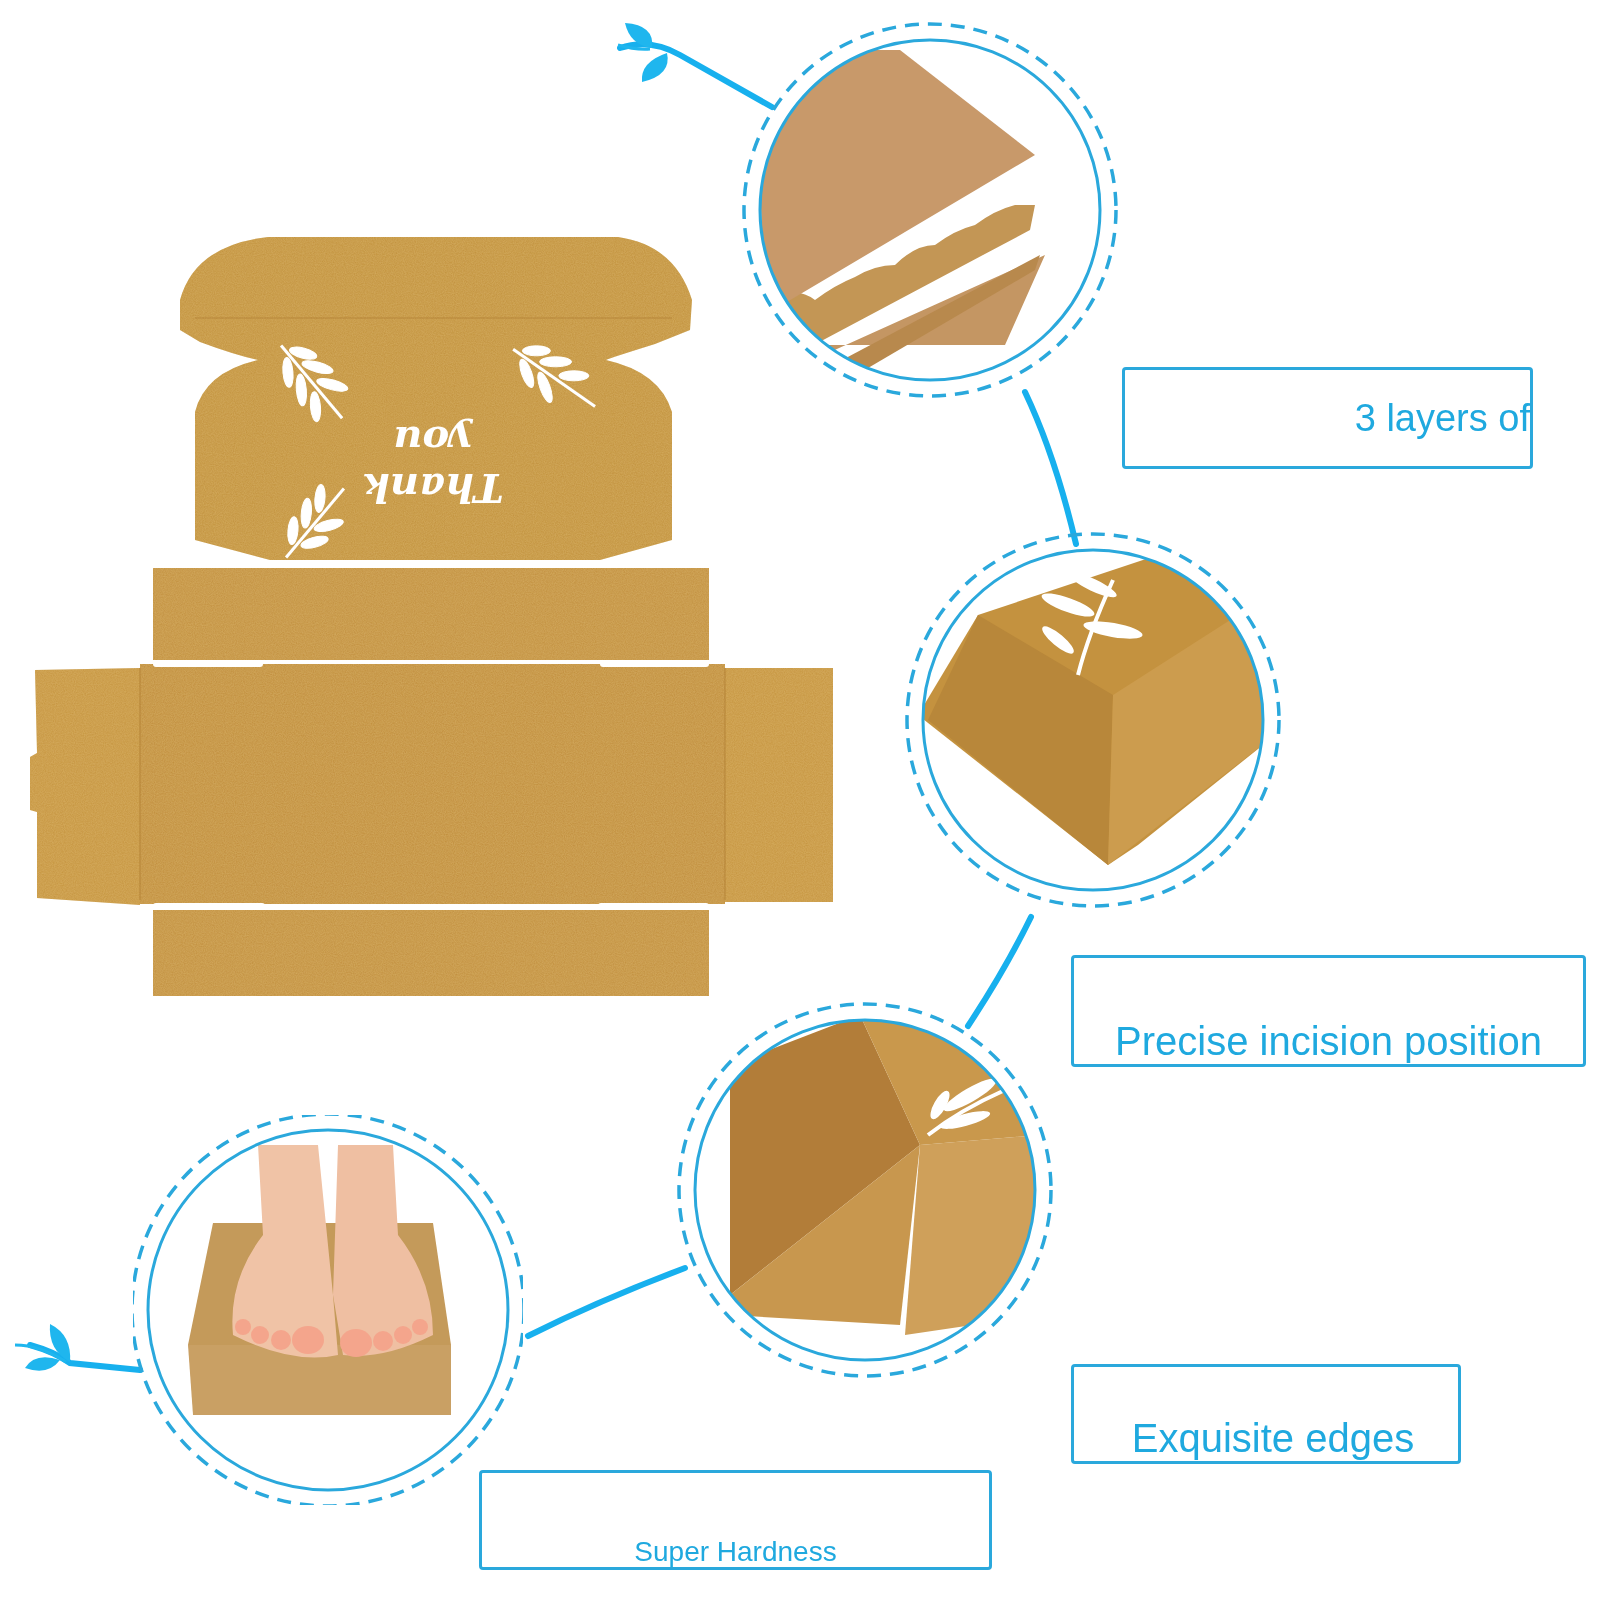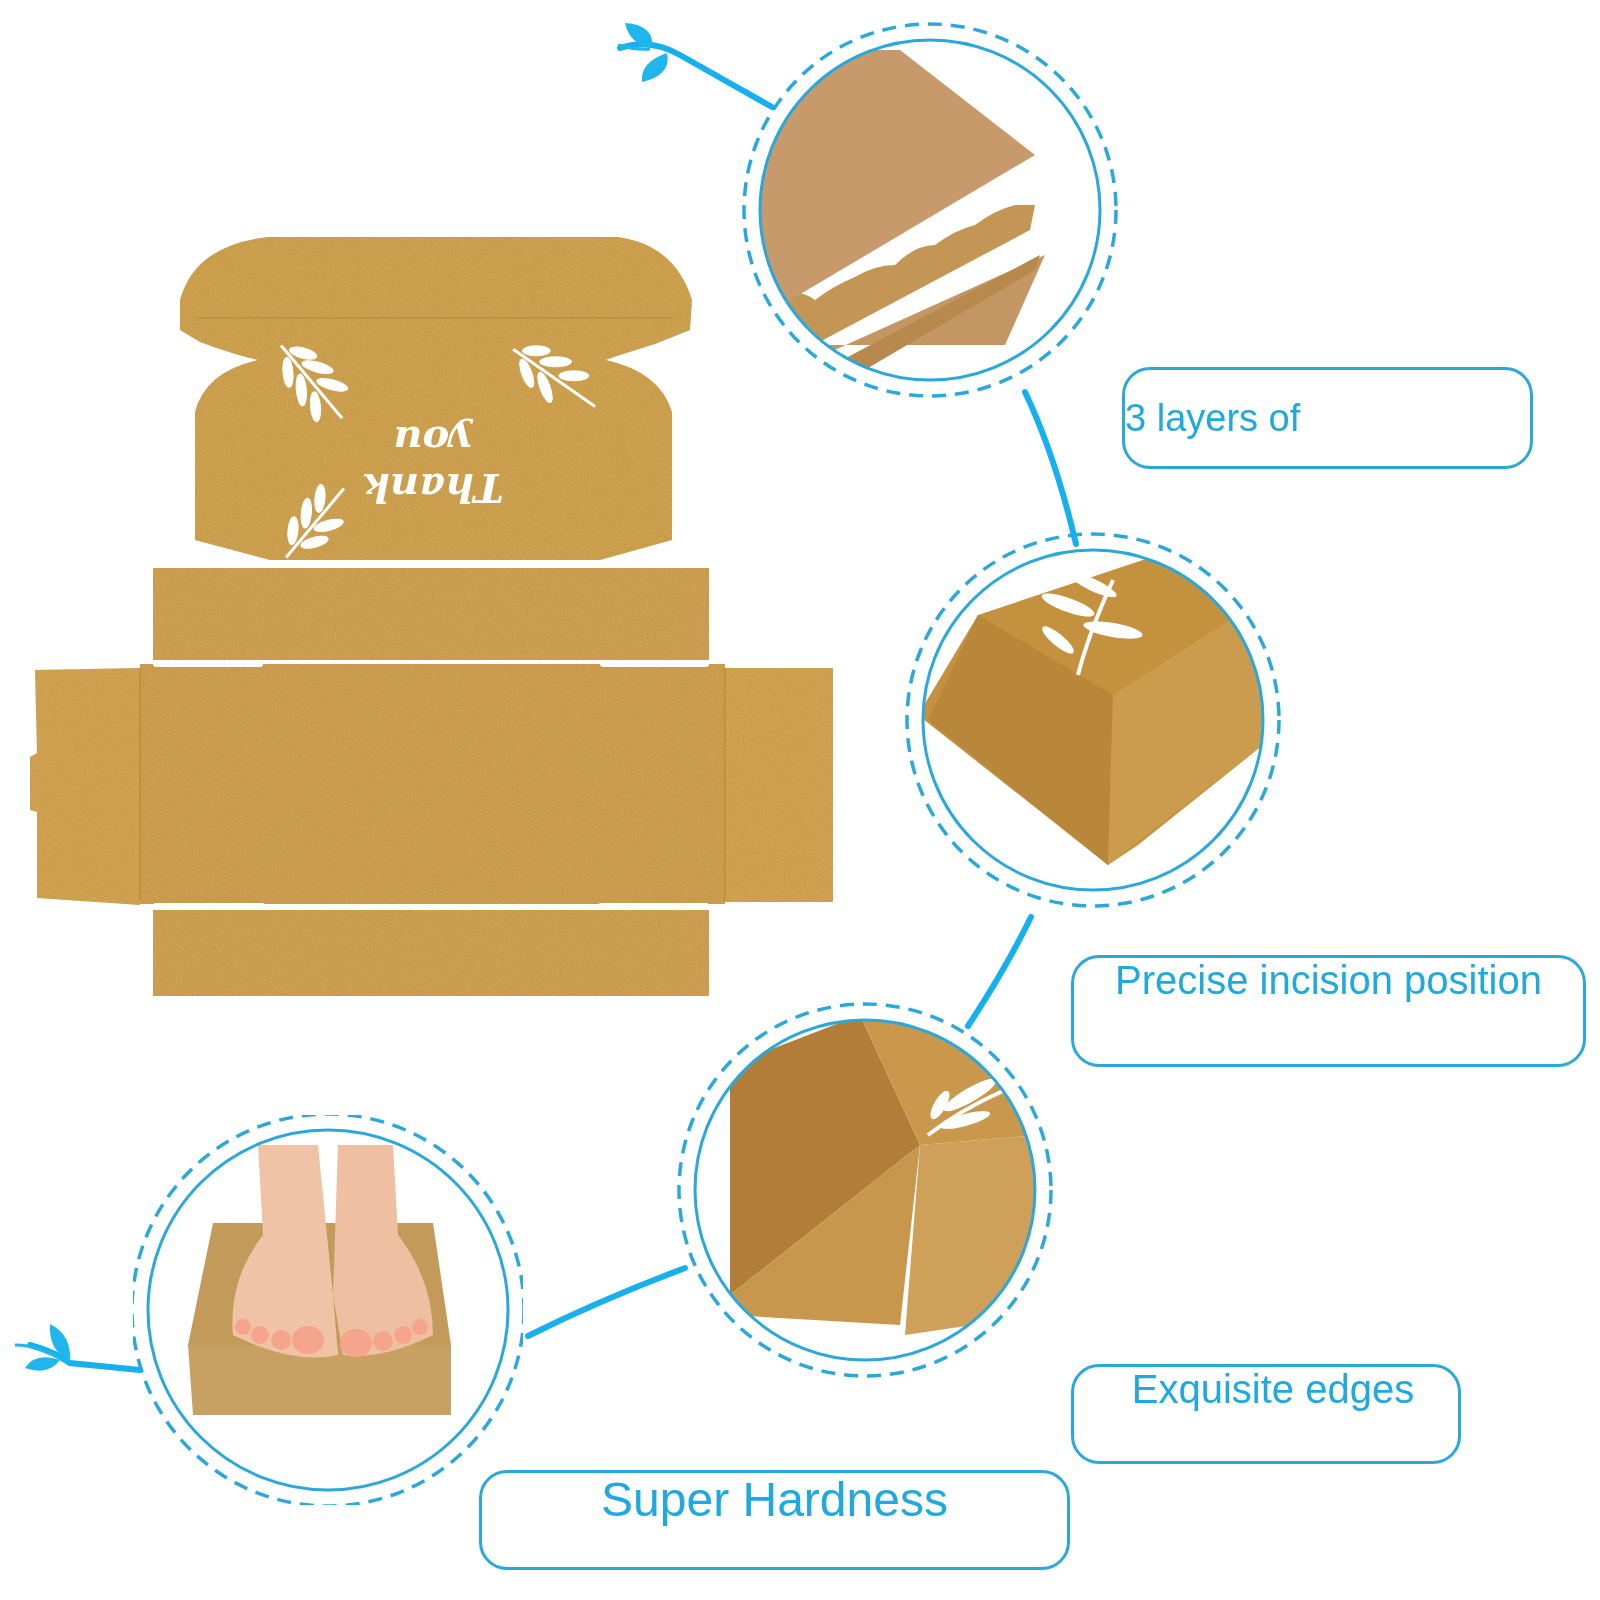--- a/index.html
+++ b/index.html
@@ -1,22 +1,22 @@
 <!DOCTYPE html>
 <html><head>
 <meta charset="utf-8">
 <style>
   html, body { margin: 0; padding: 0; background: #ffffff; }
   body { width: 1600px; height: 1600px; position: relative; overflow: hidden;
          font-family: "Liberation Sans", "DejaVu Sans", sans-serif; }
   .layer { position: absolute; left: 0; top: 0; width: 1600px; height: 1600px; }
   .label-box {
     position: absolute; box-sizing: border-box;
-    border: 3px solid #2aa8dc; border-radius: 28px; background: #fff;
-    color: #1fa9df; display: flex; align-items: flex-start; justify-content: center;
+    border: 3px solid #2aa8dc; border-radius: 4px; background: #fff;
+    color: #1fa9df; display: flex; align-items: flex-end; justify-content: center;
     text-align: center; line-height: 1.12;
   }
   .label-box span { display: block; }
   .circle-wrap { position: absolute; }
 </style>
 </head>
 <body>
 
 <svg class="layer" viewBox="0 0 1600 1600">
   <g fill="none" stroke="#17b0ee" stroke-width="6" stroke-linecap="round">
@@ -216,15 +216,15 @@
 </div>
 
 <div class="label-box" style="left:1071px;top:955px;width:515px;height:112px;font-size:40px;">
   <span>Precise incision position</span>
 </div>
 
 <div class="label-box" style="left:1071px;top:1364px;width:390px;height:100px;font-size:40px;padding-left:14px;">
   <span>Exquisite edges</span>
 </div>
 
-<div class="label-box" style="left:479px;top:1470px;width:591px;height:100px;font-size:48px;">
+<div class="label-box" style="left:479px;top:1470px;width:513px;height:100px;font-size:28px;">
   <span>Super Hardness</span>
 </div>
 
 </body></html>

